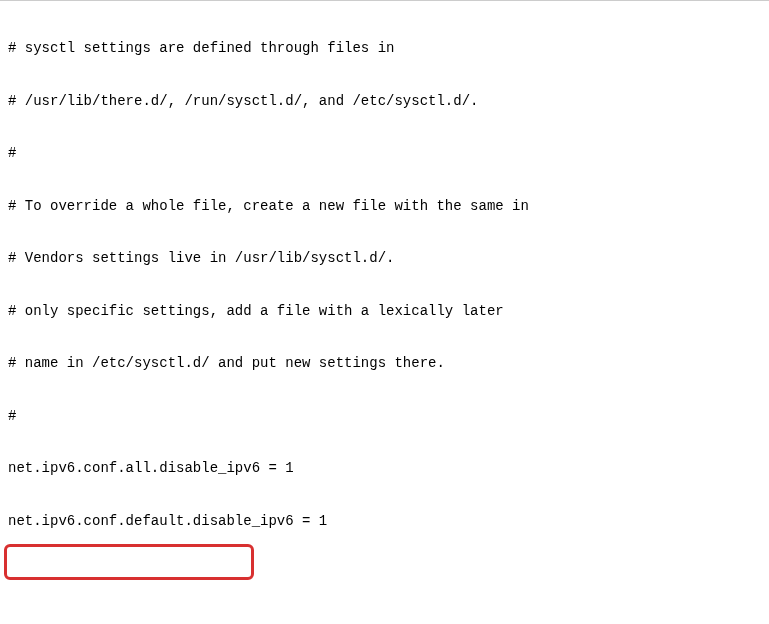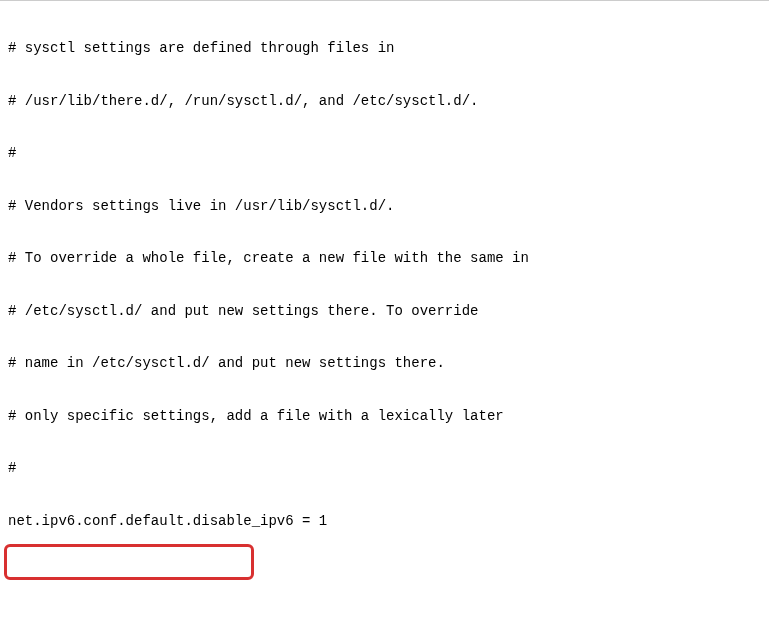--- a/index.html
+++ b/index.html
@@ -46,26 +46,26 @@
   </style>
 </head>
 <body>
 
 <div class="titlebar"></div>
 
 <div class="terminal-content">
   <span class="line"># sysctl settings are defined through files in</span>
   <span class="line"># /usr/lib/there.d/, /run/sysctl.d/, and /etc/sysctl.d/.</span>
   <span class="line">#</span>
+  <span class="line"># To override a whole file, create a new file with the same in</span>
   <span class="line"># Vendors settings live in /usr/lib/sysctl.d/.</span>
-  <span class="line"># To override a whole file, create a new file with the same in</span>
-  <span class="line"># /etc/sysctl.d/ and put new settings there. To override</span>
+  <span class="line"># only specific settings, add a file with a lexically later</span>
   <span class="line"># name in /etc/sysctl.d/ and put new settings there.</span>
-  <span class="line"># only specific settings, add a file with a lexically later</span>
   <span class="line">#</span>
+  <span class="line">net.ipv6.conf.all.disable_ipv6 = 1</span>
   <span class="line">net.ipv6.conf.default.disable_ipv6 = 1</span>
   
   
   
   
   
   
   
   
   

